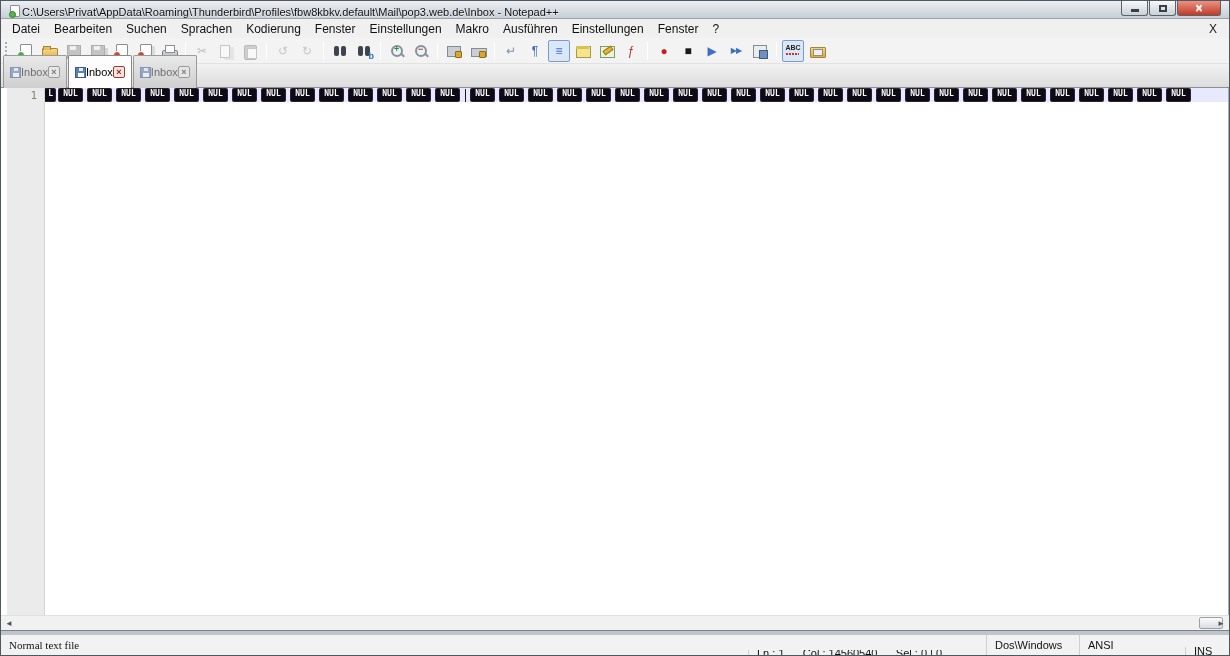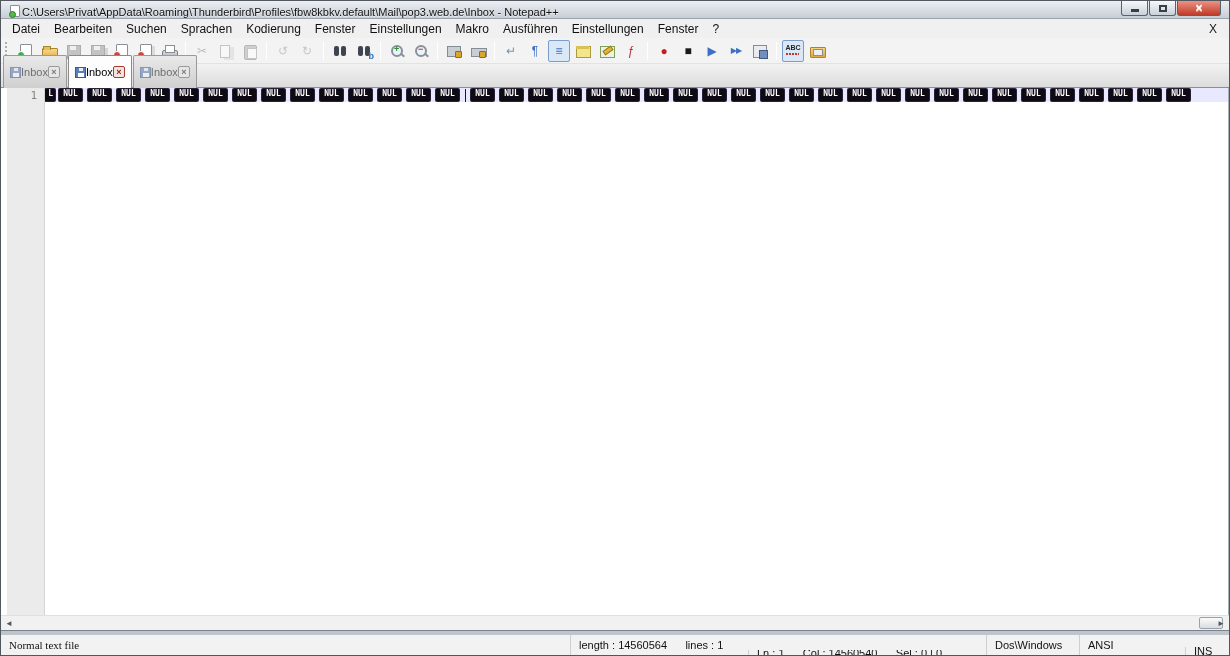--- a/index.html
+++ b/index.html
@@ -343,15 +343,15 @@
   <div class="hscroll">
     <span class="sarrow">◄</span>
     <div class="strack">
       <span class="sthumb"></span>
     </div>
     <span class="sarrow right">►</span>
   </div>
 
   <div class="framestrip"></div>
 
-  <div class="statusbar" id="statusbar"><div class="st st-doc-type">Normal text file</div><div class="st st-length-lines">length : 14560564      lines : 1</div><div class="st st-cursor-pos">Ln : 1      Col : 14560540      Sel : 0 | 0</div><div class="st st-eol-format">Dos\Windows</div><div class="st st-encoding">ANSI</div><div class="st st-insert-mode">INS</div></div>
+  <div class="statusbar" id="statusbar"><div class="st st-doc-type">Normal text file</div><div class="st st-cursor-pos">Ln : 1      Col : 14560540      Sel : 0 | 0</div><div class="st st-eol-format">Dos\Windows</div><div class="st st-encoding">ANSI</div><div class="st st-insert-mode">INS</div></div>
 
 </div>
 
 </body></html>

